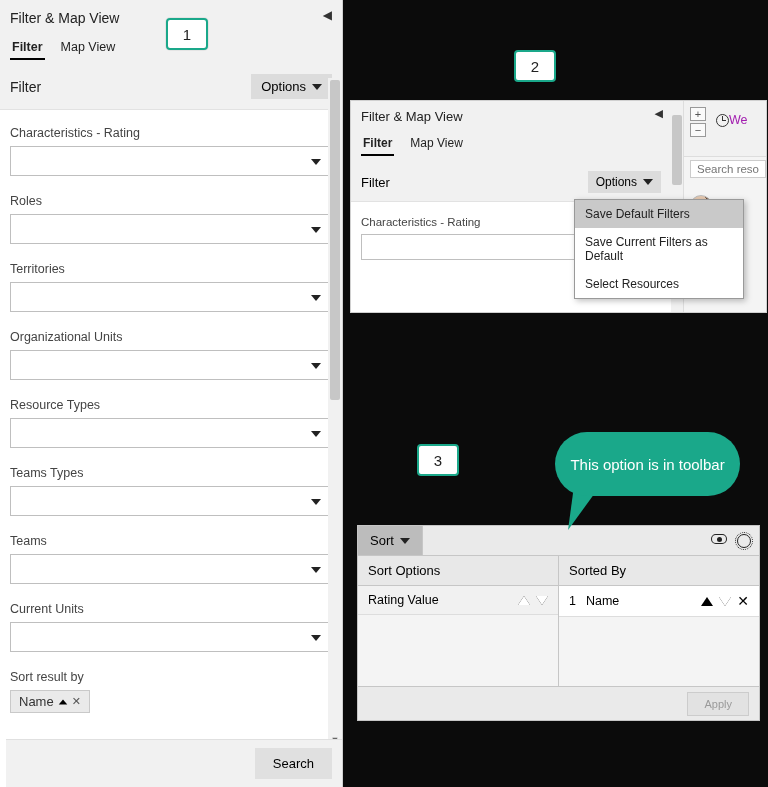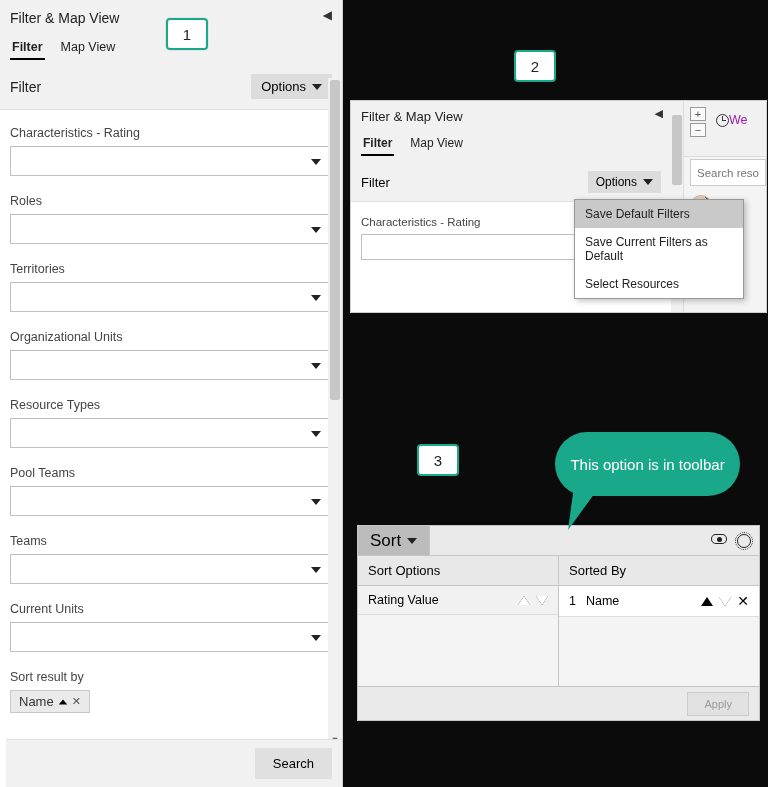--- a/index.html
+++ b/index.html
@@ -97,21 +97,21 @@
   .p2-right { position: absolute; left: 332px; top: 0; right: 0; height: 100%; background: #f4f4f4; border-left: 1px solid #ddd;}
   .p2-right-top { position: relative; height: 56px; background: #f1f1f1; border-bottom: 1px solid #ddd;}
   .plusminus { position: absolute; left: 6px; top: 6px; }
   .pm { width: 16px; height: 14px; border: 1px solid #999; background: #fafafa; font-size: 11px; text-align: center; line-height: 12px; color: #555; margin-bottom: 2px; cursor:pointer;}
   .we-label { position: absolute; left: 32px; top: 12px; font-size: 12.5px; color: #a21caf; display:flex; align-items:center; }
   .clock { width: 13px; height: 13px; border: 1.5px solid #333; border-radius: 50%; position: relative; display:inline-block;}
   .clock::before{content:"";position:absolute;left:5px;top:1px;width:1px;height:5px;background:#333;}
   .clock::after{content:"";position:absolute;left:5px;top:5px;width:4px;height:1px;background:#333;}
   .p2-search { position: absolute; left: 6px; right: 0; top: 58px; }
   .p2-search input {
-    width: 100%; height: 27px; border: 1px solid #ccc; padding: 0 6px; font-size: 11.5px; color: #888;
+    width: 100%; height: 18px; border: 1px solid #ccc; padding: 0 6px; font-size: 11.5px; color: #888;
   }
   .avatar { position: absolute; left: 6px; top: 94px; width: 22px; height: 22px; border-radius: 50%; background: radial-gradient(circle at 35% 30%, #e6c9b0 0 45%, #6b4a35 46% 100%); border:1px solid #bbb;}
   .options-menu {
     position: absolute; left: 223px; top: 98px; width: 170px;
     background: #fff; border: 1px solid #999;
     box-shadow: 2px 2px 6px rgba(0,0,0,.25);
     z-index: 5;
   }
   .options-menu .mi { padding: 7px 10px; font-size: 12px; color: #222; cursor: pointer; }
   .options-menu .mi.hl { background: #c9c9c9; }
@@ -123,21 +123,21 @@
     width: 403px; height: 196px;
     background: #f4f4f4;
     border: 1px solid #c6c6c6;
   }
   .p3-toolbar {
     height: 30px; background: #eaeaea; border-bottom: 1px solid #c6c6c6;
     display: flex; align-items: center; position: relative;
   }
   .sort-btn {
     background:#bcbcbc; height:100%; display:flex; align-items:center; gap:6px;
-    padding: 0 12px; font-size: 17px; cursor:pointer; border-right:1px solid #c6c6c6;
+    padding: 0 12px; font-size: 13px; cursor:pointer; border-right:1px solid #c6c6c6;
   }
   .eye { width:16px; height:10px; border:1.5px solid #222; border-radius: 60% / 100%; position:relative; display:inline-block;}
   .eye::after{content:"";position:absolute;left:5px;top:1.5px;width:5px;height:5px;background:#222;border-radius:50%;}
   .gear { width:14px;height:14px;border:1.5px solid #222;border-radius:50%;position:relative;display:inline-block;}
   .gear::before{content:"";position:absolute;inset:-3px;border:1.5px dotted #222;border-radius:50%;}
   .p3-icons { position:absolute; right:8px; top:8px; display:flex; gap:10px;}
   .p3-cols { display:flex; height: calc(100% - 64px); }
   .p3-col { flex:1; border-right: 1px solid #c6c6c6; display:flex; flex-direction:column;}
   .p3-col:last-child{border-right:none;}
   .p3-col-h { background:#e8e8e8; padding:7px 10px; font-size:13px; border-bottom:1px solid #c6c6c6;}
@@ -220,21 +220,21 @@
           <span class="tri-down"></span>
         </div>
     </div>
     <div class="field">
       <div class="field-label">Resource Types</div>
       <div class="combo">
           <span class="tri-down"></span>
         </div>
     </div>
     <div class="field">
-      <div class="field-label">Pool Teams</div>
+      <div class="field-label">Teams Types</div>
       <div class="combo">
           <span class="tri-down"></span>
         </div>
     </div>
     <div class="field">
       <div class="field-label">Teams</div>
       <div class="combo">
           <span class="tri-down"></span>
         </div>
     </div>

